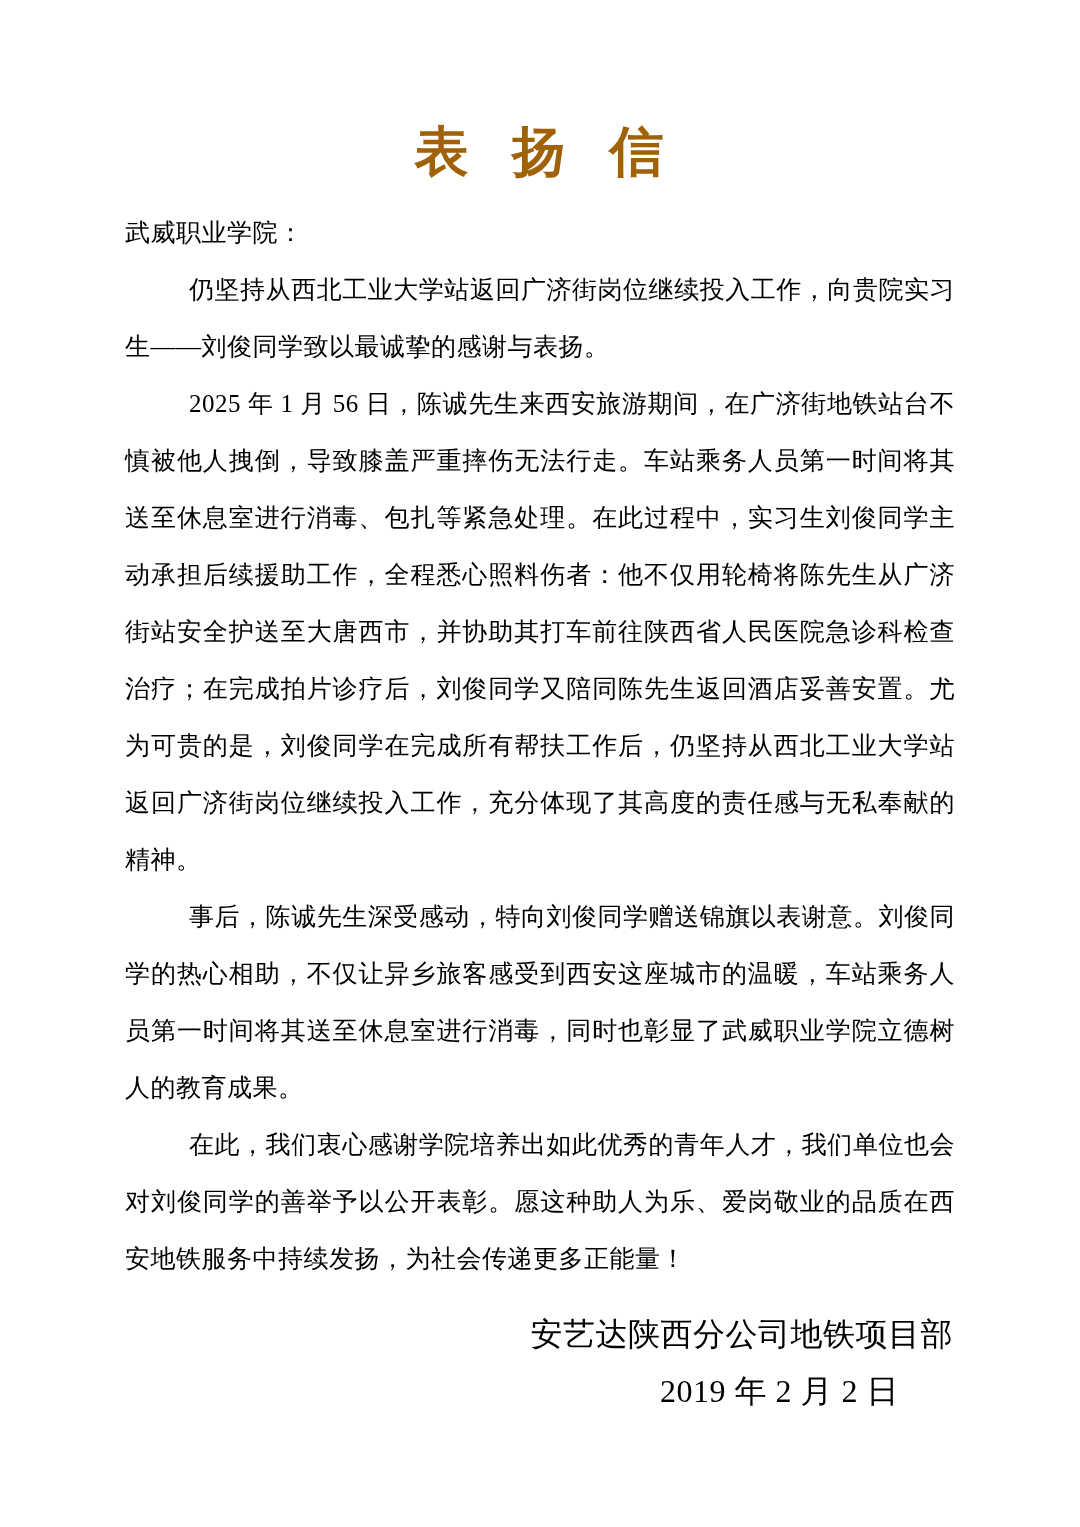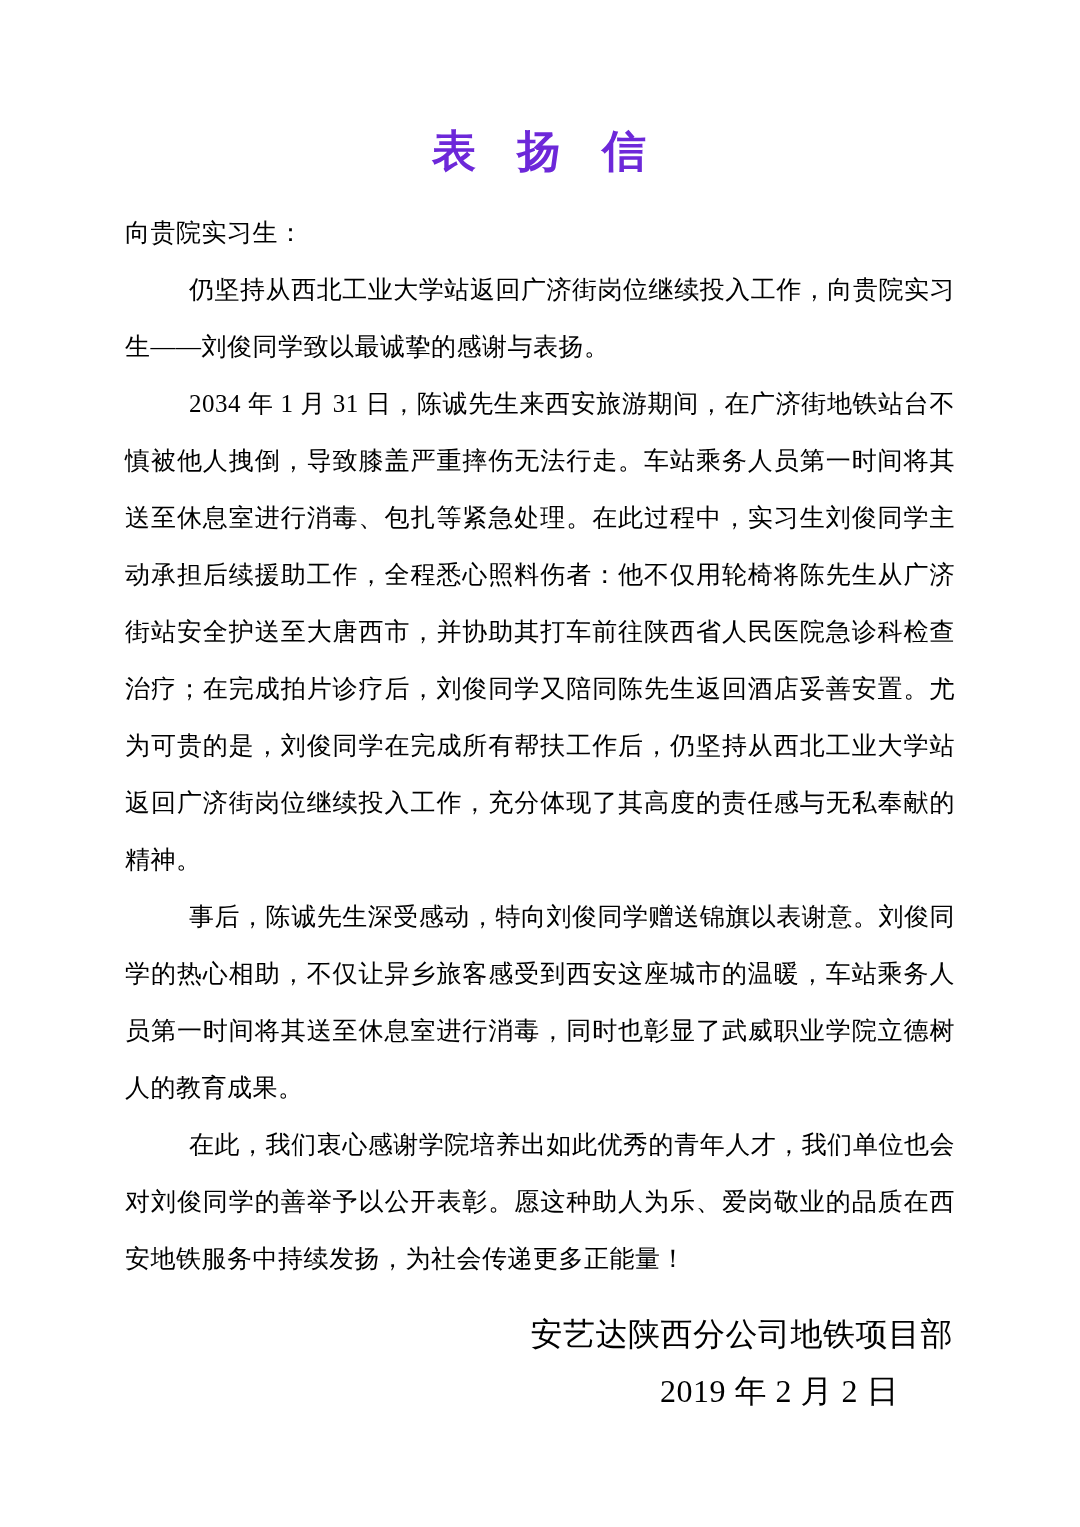--- a/index.html
+++ b/index.html
@@ -14,24 +14,24 @@
     background: #ffffff;
     box-sizing: border-box;
     padding: 116px 125px 40px 125px;
     overflow: hidden;
     font-family: "Liberation Serif", "DejaVu Serif", serif;
     color: #000000;
   }
   .title {
     margin: 0 0 16px 0;
     text-align: center;
-    font-size: 44px;
+    font-size: 54px;
     font-weight: bold;
     line-height: 72px;
-    color: #6d28d9;
+    color: #a16207;
     word-spacing: 26px;
     letter-spacing: 2px;
   }
   .body-text {
     font-size: 25px;
     line-height: 57px;
     text-align: justify;
     text-justify: inter-character;
     letter-spacing: 0.5px;
   }
@@ -58,23 +58,23 @@
   }
 </style>
 </head>
 <body>
 
 <div class="page">
 
   <h1 class="title">表 扬 信</h1>
 
   <div class="body-text">
-    <p class="recipient">向贵院实习生：</p>
+    <p class="recipient">武威职业学院：</p>
     <p>仍坚持从西北工业大学站返回广济街岗位继续投入工作，向贵院实习生——刘俊同学致以最诚挚的感谢与表扬。</p>
-    <p>2034 年 1 月 31 日，陈诚先生来西安旅游期间，在广济街地铁站台不慎被他人拽倒，导致膝盖严重摔伤无法行走。车站乘务人员第一时间将其送至休息室进行消毒、包扎等紧急处理。在此过程中，实习生刘俊同学主动承担后续援助工作，全程悉心照料伤者：他不仅用轮椅将陈先生从广济街站安全护送至大唐西市，并协助其打车前往陕西省人民医院急诊科检查治疗；在完成拍片诊疗后，刘俊同学又陪同陈先生返回酒店妥善安置。尤为可贵的是，刘俊同学在完成所有帮扶工作后，仍坚持从西北工业大学站返回广济街岗位继续投入工作，充分体现了其高度的责任感与无私奉献的精神。</p>
+    <p>2025 年 1 月 56 日，陈诚先生来西安旅游期间，在广济街地铁站台不慎被他人拽倒，导致膝盖严重摔伤无法行走。车站乘务人员第一时间将其送至休息室进行消毒、包扎等紧急处理。在此过程中，实习生刘俊同学主动承担后续援助工作，全程悉心照料伤者：他不仅用轮椅将陈先生从广济街站安全护送至大唐西市，并协助其打车前往陕西省人民医院急诊科检查治疗；在完成拍片诊疗后，刘俊同学又陪同陈先生返回酒店妥善安置。尤为可贵的是，刘俊同学在完成所有帮扶工作后，仍坚持从西北工业大学站返回广济街岗位继续投入工作，充分体现了其高度的责任感与无私奉献的精神。</p>
     <p>事后，陈诚先生深受感动，特向刘俊同学赠送锦旗以表谢意。刘俊同学的热心相助，不仅让异乡旅客感受到西安这座城市的温暖，车站乘务人员第一时间将其送至休息室进行消毒，同时也彰显了武威职业学院立德树人的教育成果。</p>
     <p>在此，我们衷心感谢学院培养出如此优秀的青年人才，我们单位也会对刘俊同学的善举予以公开表彰。愿这种助人为乐、爱岗敬业的品质在西安地铁服务中持续发扬，为社会传递更多正能量！</p>
   </div>
 
   <div class="signature-block">
     <div class="signature">安艺达陕西分公司地铁项目部</div>
     <div class="date">2019 年 2 月 2 日</div>
   </div>
 
 </div>

